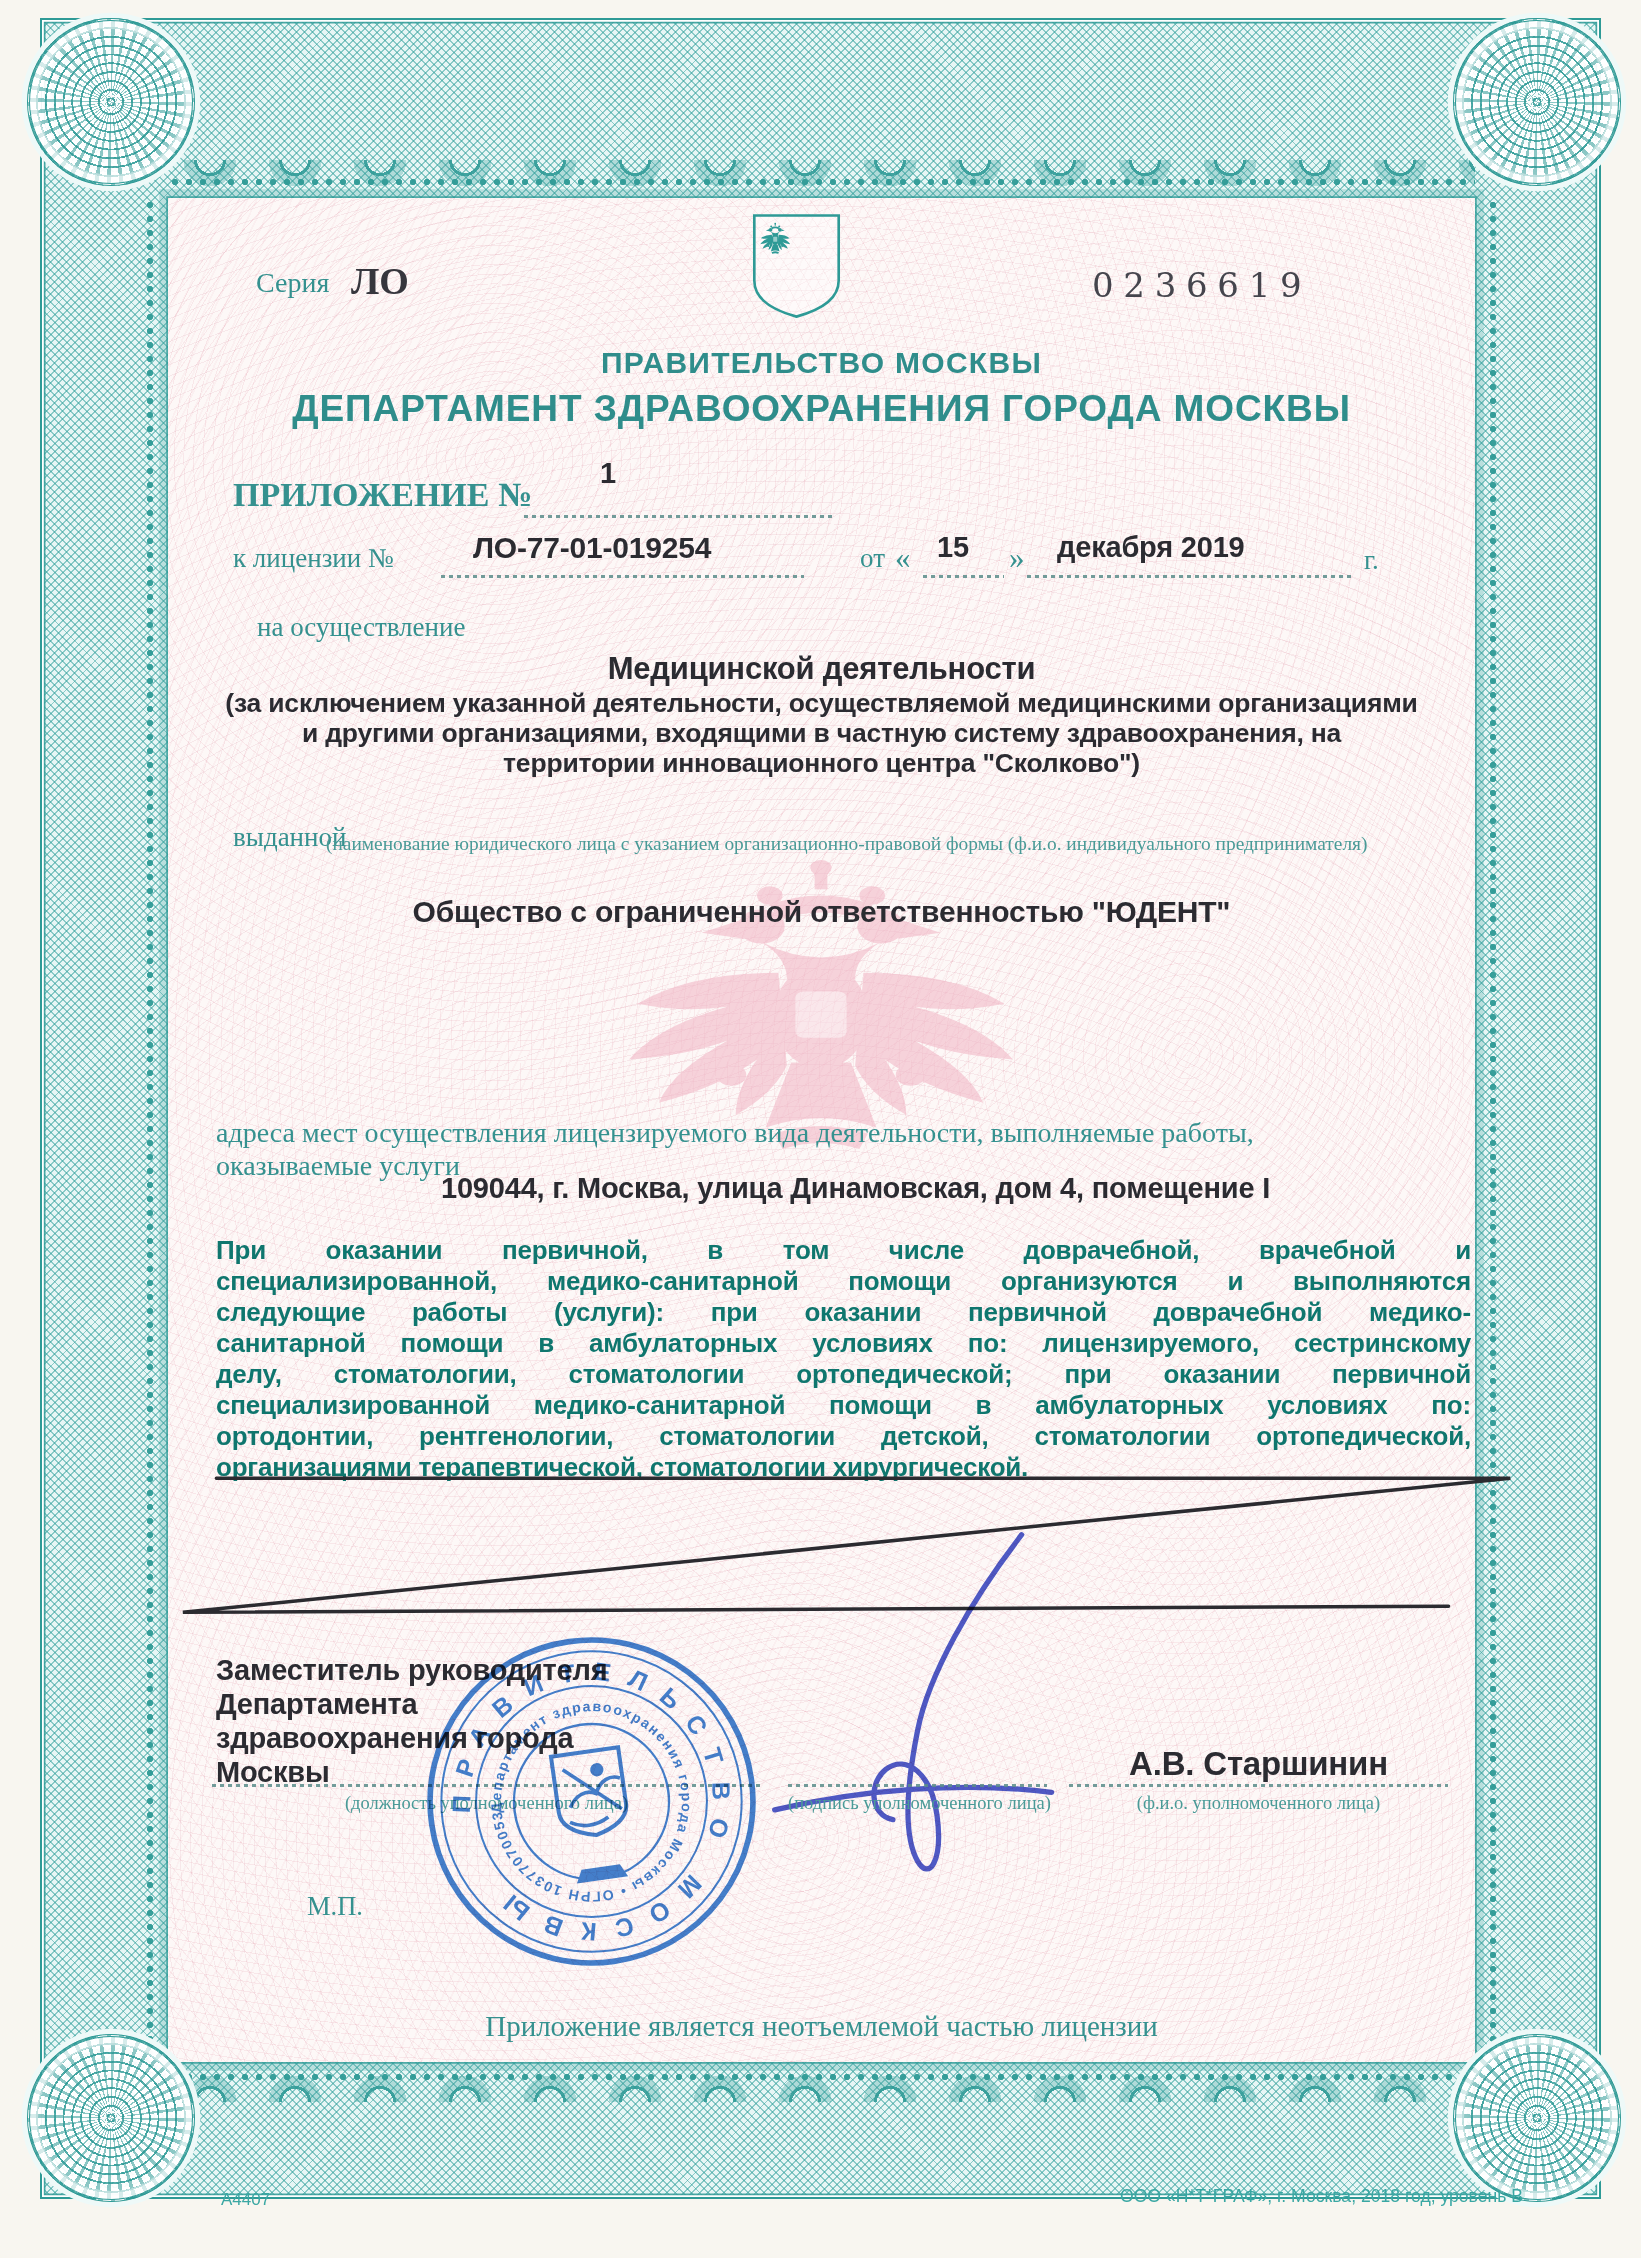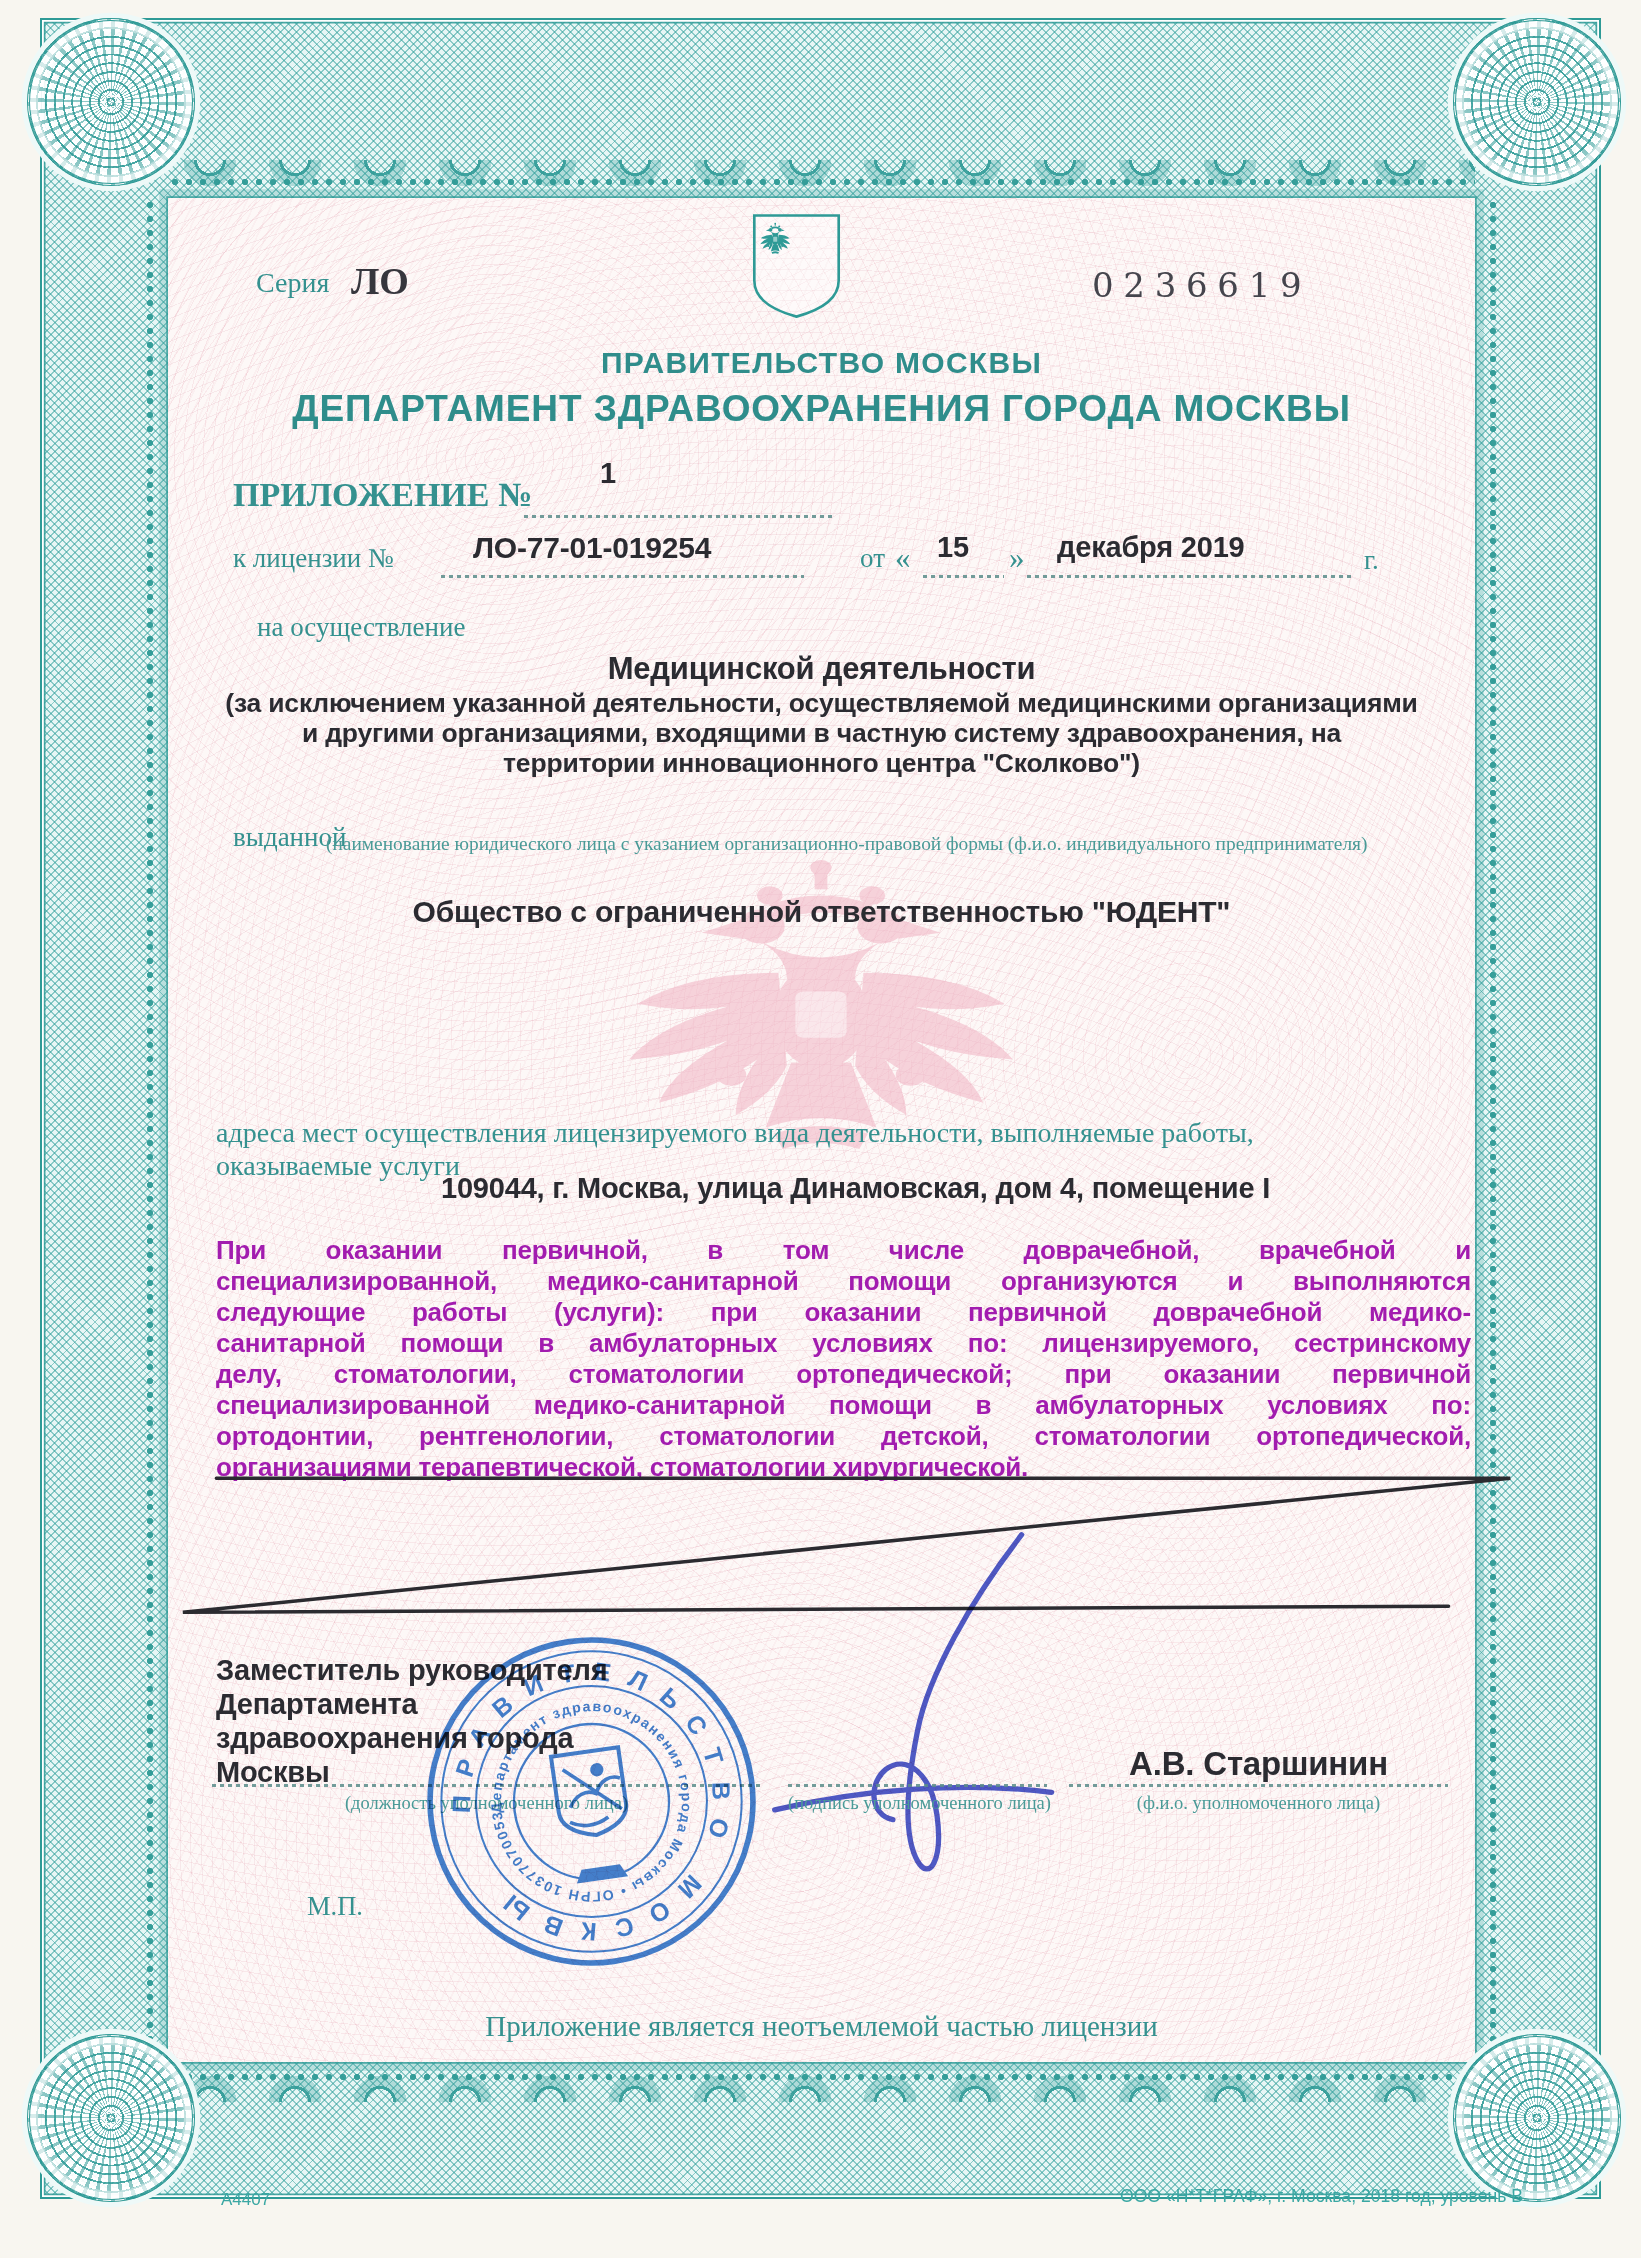--- a/index.html
+++ b/index.html
@@ -49,21 +49,21 @@
   .teal-sm { color:#4a9a97; font-family:"Liberation Serif", serif;text-align:center; }
   .ink   { color:#2b2b31; font-family:"Liberation Sans", sans-serif; font-weight:700; letter-spacing:-0.2px; }
   .abs   { position:absolute; white-space:nowrap; }
   .ctr   { left:168px; width:1307px; text-align:center; }
   .title1 { font-size:30px; font-weight:700; letter-spacing:1.3px; color:#2f8d8b; }
   .title2 { font-size:37px; font-weight:700; letter-spacing:0.9px; color:#2f8d8b; }
   .serial { font-family:"DejaVu Serif", serif; font-size:34px; letter-spacing:9.7px; color:#45454d; }
   .rule { position:absolute; height:2.6px;
     background-image:repeating-linear-gradient(90deg, rgba(90,140,138,.85) 0 4.4px, transparent 4.4px 8px); }
   .works { position:absolute; left:216px; top:1235px; width:1255px; }
-  .works .ln { font-size:26px; line-height:31px; color:#a21caf; font-weight:700;
+  .works .ln { font-size:26px; line-height:31px; color:#0f766e; font-weight:700;
     font-family:"Liberation Sans", sans-serif; letter-spacing:-0.2px;
     text-align:justify; text-align-last:justify; white-space:normal; }
   .works .ln.last { text-align:left; text-align-last:left; }
   .caption { font-size:18.5px; color:#4a9a97; font-family:"Liberation Serif", serif; text-align:center; }
   .overlay { position:absolute; left:0; top:0; pointer-events:none; }
   .stamp-wrap { position:absolute; left:422px; top:1632px; width:339px; height:339px;
     transform:rotate(-8deg); mix-blend-mode:multiply; opacity:.9; }
   .watermark { position:absolute; left:565px; top:843px; width:512px; height:371px; color:#f2b9c8; opacity:.6; }
   .emblem { position:absolute; left:746px; top:212px; width:101px; height:109px; }
   .foot-note { font-size:29px; color:#35918f; font-family:"Liberation Serif", serif; }

